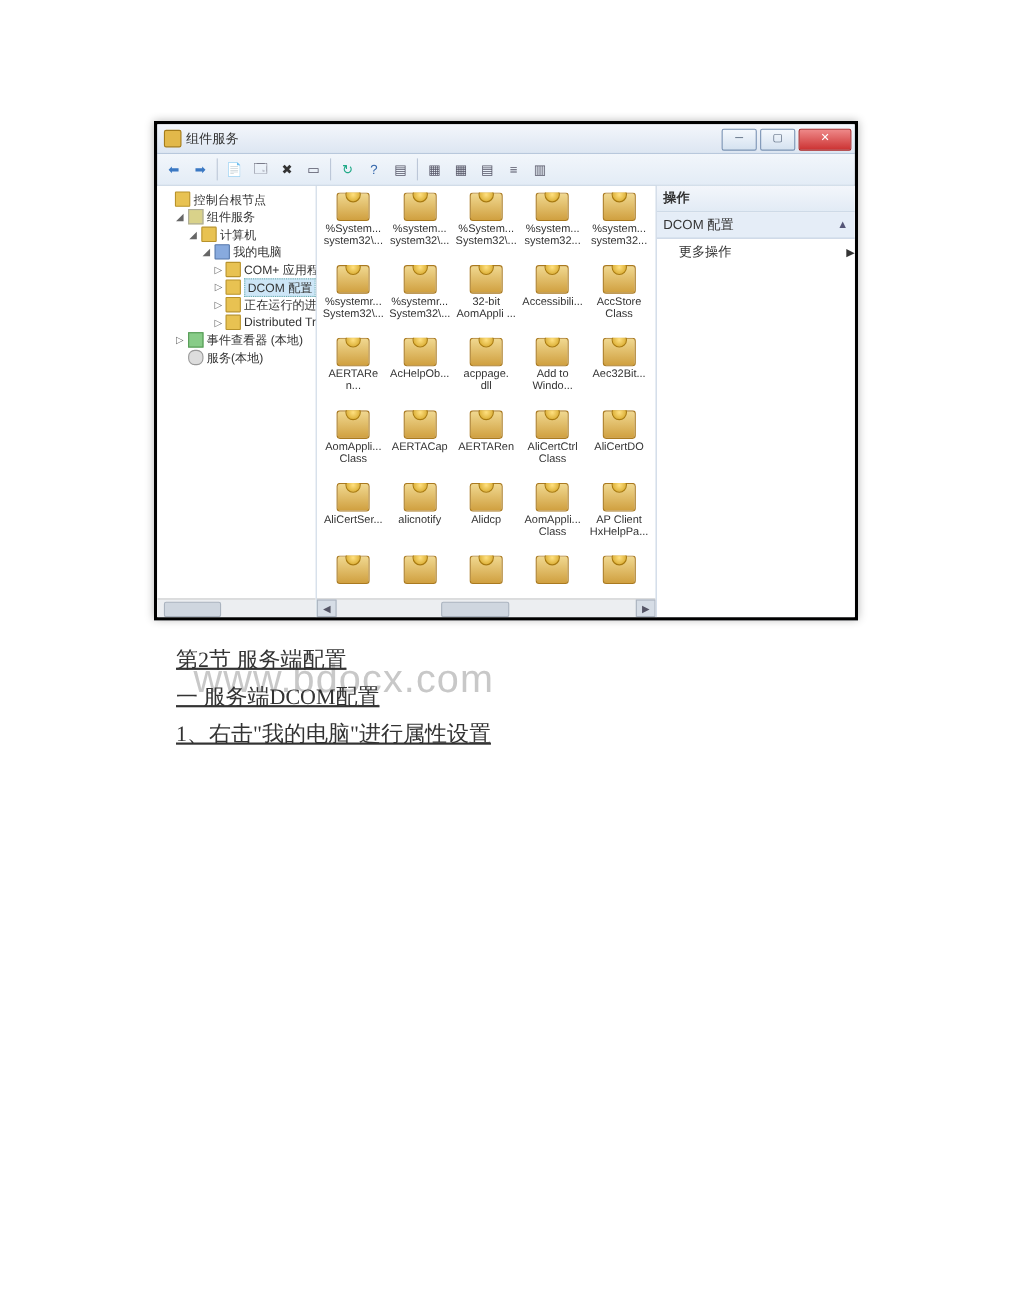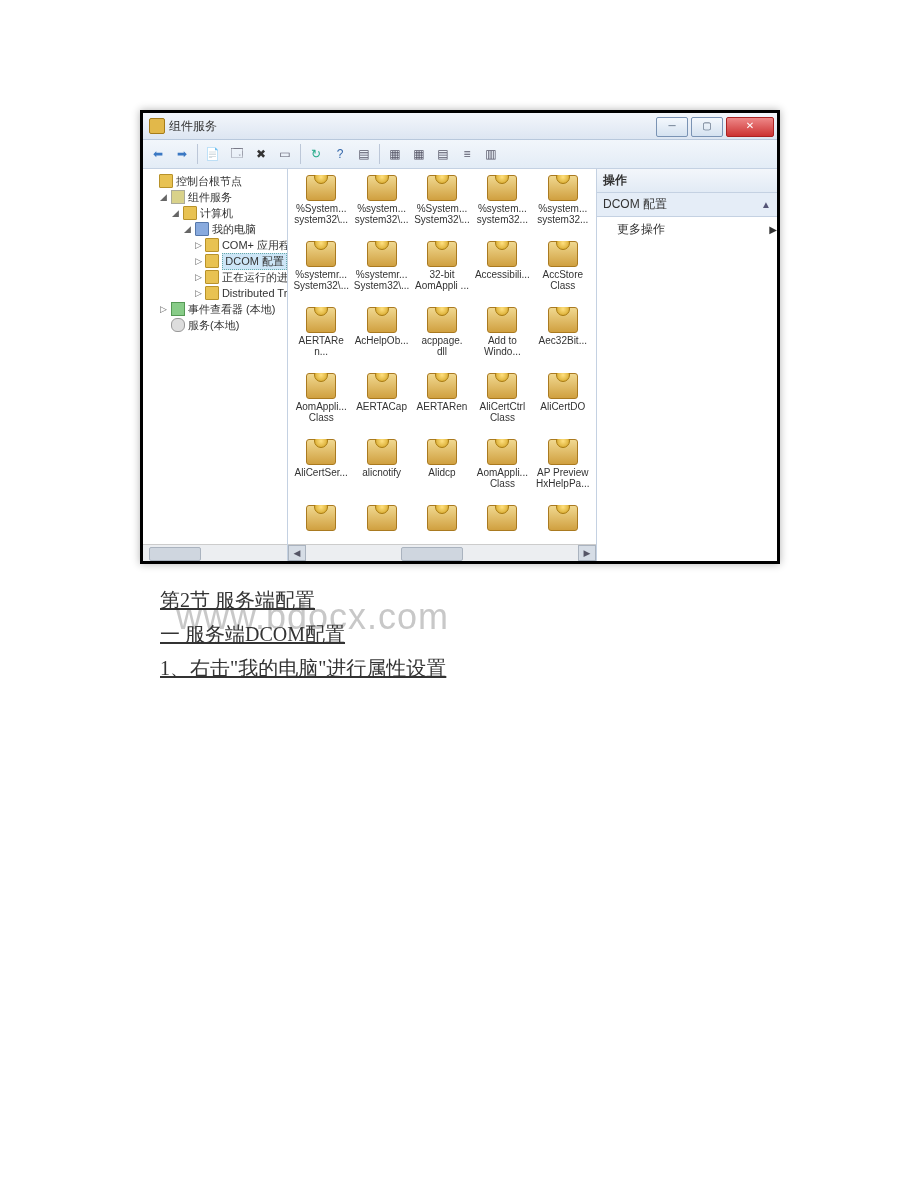--- a/index.html
+++ b/index.html
@@ -500,21 +500,21 @@
               <div class="pkg"></div>
               <div class="lbl">Alidcp</div>
             </div>
             <div class="iconcell">
               <div class="pkg"></div>
               <div class="lbl">AomAppli...</div>
               <div class="lbl">Class</div>
             </div>
             <div class="iconcell">
               <div class="pkg"></div>
-              <div class="lbl">AP Preview</div>
+              <div class="lbl">AP Client</div>
               <div class="lbl">HxHelpPa...</div>
             </div>
             <div class="iconcell">
               <div class="pkg"></div>
             </div>
             <div class="iconcell">
               <div class="pkg"></div>
             </div>
             <div class="iconcell">
               <div class="pkg"></div>

